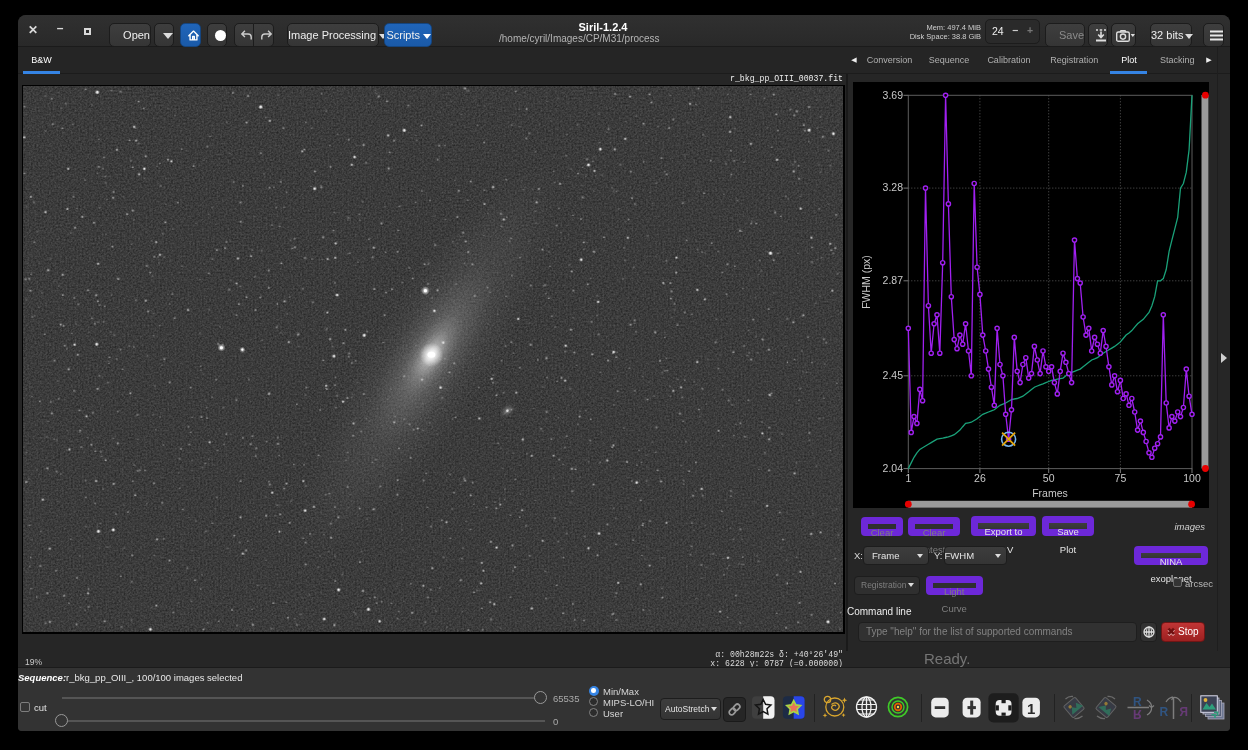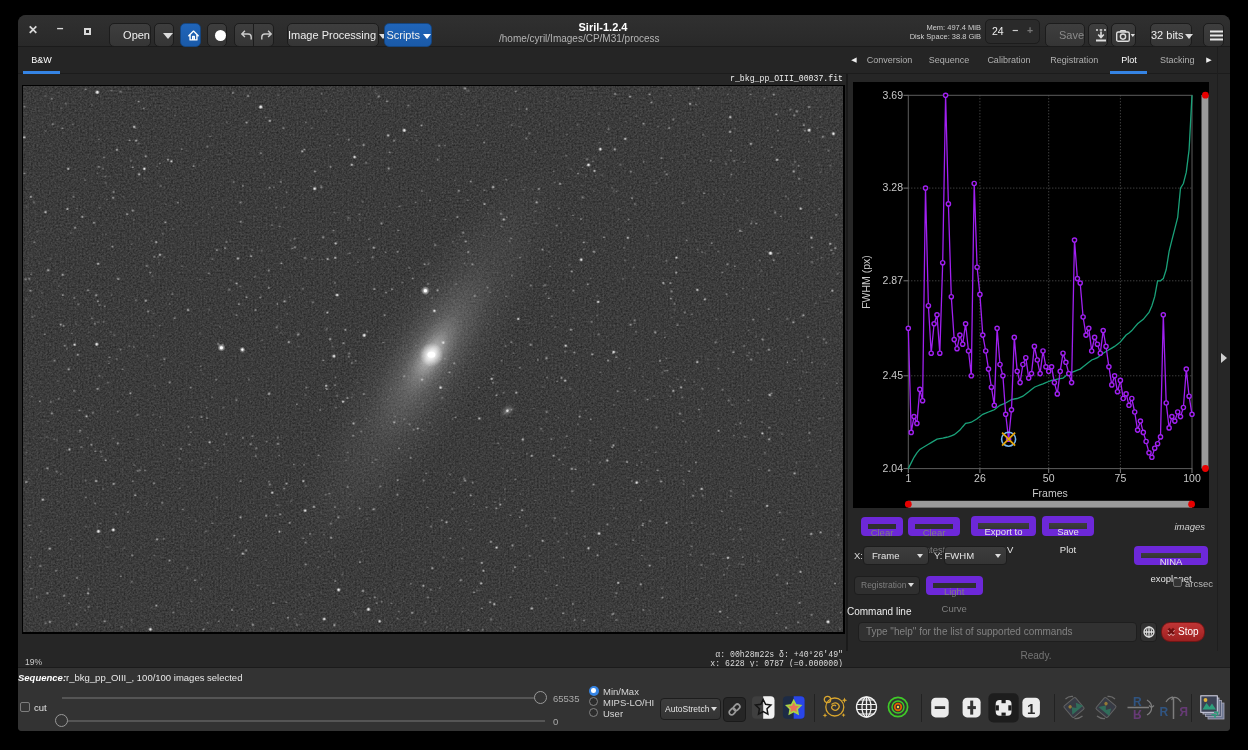--- a/index.html
+++ b/index.html
@@ -1764,22 +1764,22 @@
   <div class="pbtn dis" style="left:907.7px;top:560.5px;width:57px">Light Curve</div>
   <span class="abs" style="left:1154.8px;top:563px;width:9px;height:9px;background:#343434;border:1px solid #6d6d6d;border-radius:2px"></span>
   <div class="lbl" style="left:1167px;top:563px;color:#b9b9b9">arcsec</div>
   <div class="abs" style="left:829px;top:591px;color:#ececec;font-size:10px;font-weight:normal">Command line</div>
   <div class="abs" style="left:839.9px;top:606.5px;width:279px;height:20px;background:#313131;border:1px solid #1e1e1e;border-radius:4px;color:#828282;font-size:10px;line-height:18px"><span style="margin-left:7px">Type "help" for the list of supported commands</span></div>
   <div class="abs" style="left:1122.4px;top:606.5px;width:17px;height:20px;background:#313131;border:1px solid #1e1e1e;border-radius:4px"><svg width="12" height="12" viewBox="0 0 12 12" style="margin:3.5px 0 0 1.5px">
         <circle cx="6" cy="6" r="5" fill="none" stroke="#ddd" stroke-width="1.3"></circle>
         <path d="M1 6 H11 M6 1 V11" stroke="#ddd" stroke-width="1.3"></path>
         <ellipse cx="6" cy="6" rx="2.5" ry="5" fill="none" stroke="#ddd" stroke-width="1"></ellipse>
       </svg></div>
-  <div class="abs" style="left:1142.8px;top:606.5px;width:44px;height:20px;background:linear-gradient(#c03535,#9d2020);border:1px solid #701515;border-radius:9px;color:#fff;font-size:10px;line-height:18px;text-align:center"><span style="color:#6e0f0f;font-weight:bold;text-shadow:0 1px 0 #e8b5b5">✖</span> Stop</div>
-  <div class="abs" style="left:968px;top:635px;width:100px;text-align:center;color:#757575;font-size:10px">Ready.</div>
+  <div class="abs" style="left:1142.8px;top:606.5px;width:44px;height:20px;background:linear-gradient(#c03535,#9d2020);border:1px solid #701515;border-radius:4px;color:#fff;font-size:10px;line-height:18px;text-align:center"><span style="color:#6e0f0f;font-weight:bold;text-shadow:0 1px 0 #e8b5b5">✖</span> Stop</div>
+  <div class="abs" style="left:906px;top:635px;width:100px;text-align:left;color:#757575;font-size:15px">Ready.</div>
 
   <div class="abs" style="left:0;top:651.5px;width:1212px;height:1.5px;background:#1b1b1b"></div>
   <div class="abs" style="left:0;top:653px;width:1212px;height:63px;background:#333333"></div>
   <div class="abs" style="left:0px;top:656.5px;font-size:9.5px;color:#fff"><span style="font-weight:bold;font-style:italic">Sequence:</span><span style="color:#e8e8e8">r_bkg_pp_OIII_, 100/100 images selected</span></div>
   <span class="abs" style="left:2.4px;top:687.4px;width:10px;height:10px;background:#353535;border:1px solid #7e7e7e;border-radius:2px"></span>
   <div class="abs" style="left:16px;top:687px;color:#e0e0e0;font-size:9.5px">cut</div>
   <div class="abs" style="left:44px;top:681.5px;width:483px;height:2px;background:#555"></div>
   <span class="abs" style="left:515.5px;top:676px;width:13px;height:13px;border-radius:50%;background:#343434;border:1.5px solid #999"></span>
   <div class="abs" style="left:535px;top:677.5px;color:#aaa;font-size:9.5px">65535</div>
   <div class="abs" style="left:44px;top:704.5px;width:483px;height:2px;background:#555"></div>

